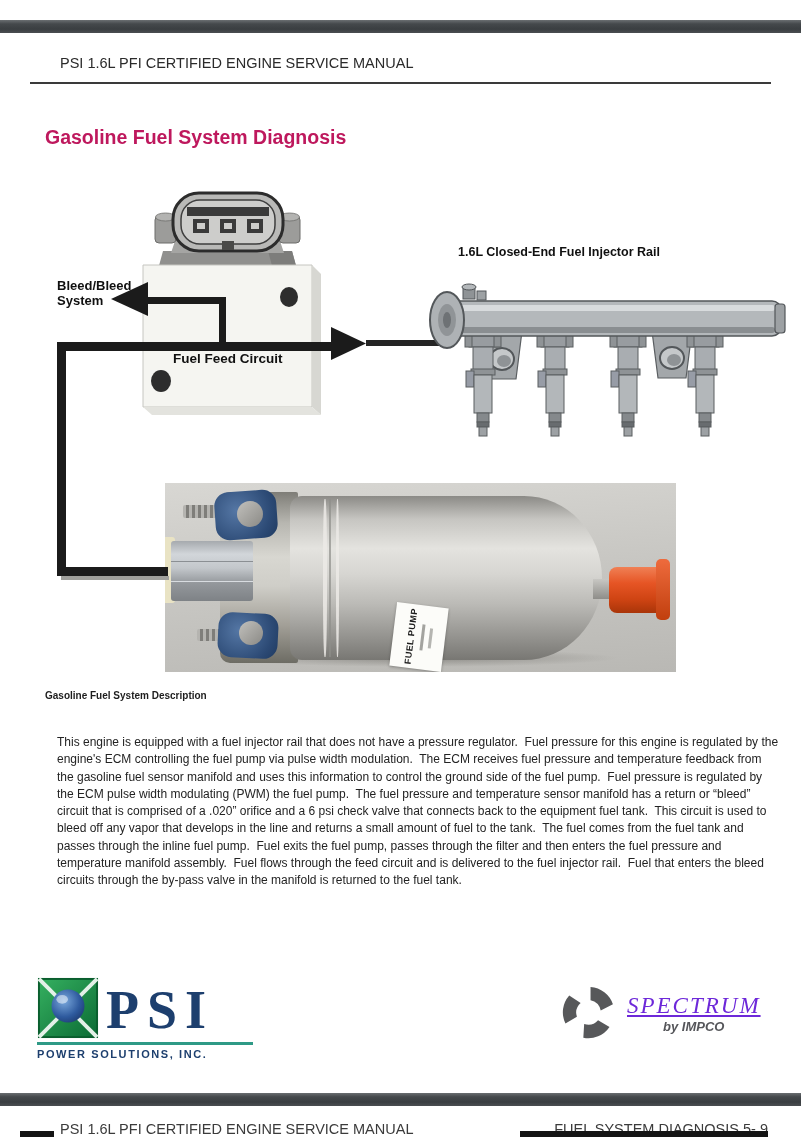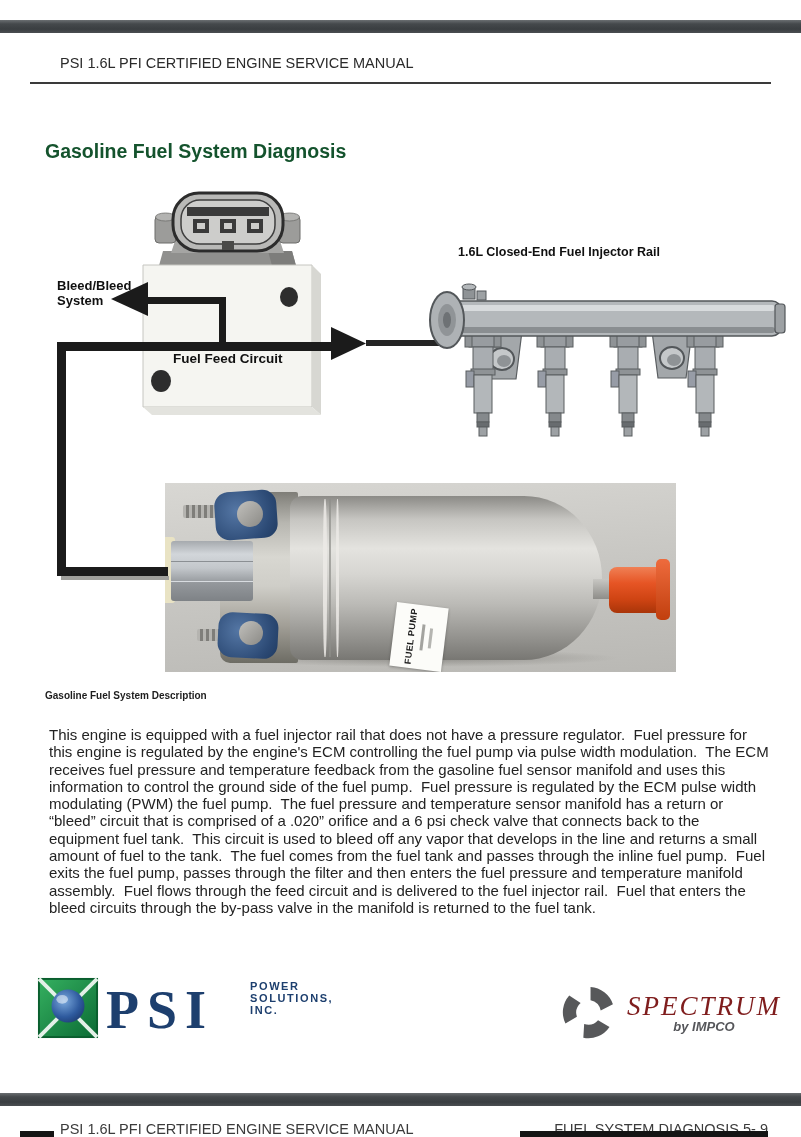--- a/index.html
+++ b/index.html
@@ -8,21 +8,21 @@
     background:#ffffff;font-family:"Liberation Sans",sans-serif;color:#2e2e2e;
   }
   .abs{position:absolute;}
   
   .sep-bar{left:0;width:801px;height:13px;
     background:linear-gradient(180deg,#6a6e71 0%,#45494c 30%,#3a3e41 70%,#4a4e51 100%);}
   
   .hdr-row{left:60px;right:36px;top:55px;display:flex;justify-content:space-between;
     font-size:14.5px;color:#2b2b2b;}
   .hdr-rule{left:30px;top:82px;width:741px;height:2px;background:#3a3a3a;}
-  .page-title{left:45px;top:140px;font-size:19.5px;font-weight:bold;color:#14532d;}
+  .page-title{left:45px;top:126px;font-size:19.5px;font-weight:bold;color:#be185d;}
   
   .diag-label{font-weight:bold;color:#101010;font-size:13px;line-height:15px;}
   .bleed-label{left:57px;top:278px;}
   .feed-label{left:173px;top:351px;font-size:13.5px;}
   .rail-label{left:458px;top:245px;font-size:12.5px;}
   
   .pump-photo{left:165px;top:483px;width:511px;height:189px;overflow:hidden;
     background:linear-gradient(175deg,#d8d7d3 0%,#c6c5c1 55%,#b9b8b4 100%);}
   .pump-shadow{left:55px;top:166px;width:400px;height:18px;
     background:radial-gradient(ellipse,rgba(66,64,58,.38),rgba(66,64,58,0) 70%);}
@@ -55,34 +55,34 @@
     background:linear-gradient(180deg,#ee6b3d,#c13f0e);}
   .pump-label{left:228px;top:122px;width:52px;height:64px;background:#fcfcf9;
     transform:rotate(7deg);box-shadow:0 1px 3px rgba(0,0,0,.3);
     display:flex;flex-direction:row;align-items:center;justify-content:center;gap:5px;}
   .vtext{writing-mode:vertical-rl;transform:rotate(180deg);
     font-weight:bold;font-size:9px;letter-spacing:.5px;color:#1c1c1c;}
   .label-bar{width:3px;height:26px;background:#a3a39f;}
   .label-bar.b2{height:20px;background:#b5b5b1;}
   
   .desc-heading{left:45px;top:690px;font-size:10px;font-weight:bold;color:#1d1d1d;}
-  .desc-body{left:45px;top:722px;width:722px;font-size:15px;line-height:17.3px;
-    color:#232323;white-space:pre-wrap;margin:4px;}
-  
-  .psi-logo{left:37px;top:977px;width:216px;display:flex;flex-direction:row;}
+  .desc-body{left:45px;top:722px;width:722px;font-size:12px;line-height:17.3px;
+    color:#232323;white-space:pre-wrap;margin:12px;}
+  
+  .psi-logo{left:37px;top:977px;width:216px;display:flex;flex-direction:column;}
   .psi-top{display:flex;align-items:flex-end;gap:7px;}
   .psi-name{font-family:"Liberation Serif",serif;font-weight:bold;font-size:54px;
     line-height:58px;letter-spacing:8px;color:#1d3f6e;}
   .psi-rule{height:3px;background:#2f9a86;margin-top:3px;}
-  .psi-tagline{font-size:11px;font-weight:bold;letter-spacing:1.6px;color:#1d3f6e;margin-top:3px;margin-left:36px;}
+  .psi-tagline{font-size:11px;font-weight:bold;letter-spacing:1.6px;color:#1d3f6e;margin-top:3px;}
   
   .spectrum-logo{left:560px;top:984px;display:flex;align-items:center;gap:10px;}
   .spectrum-text{display:flex;flex-direction:column;}
-  .spectrum-name{font-family:"Liberation Serif",serif;font-style:italic;font-size:27px;
-    letter-spacing:2px;color:#7f1d1d;line-height:30px;}
+  .spectrum-name{font-family:"Liberation Serif",serif;font-style:italic;font-size:23px;
+    letter-spacing:2px;color:#6d28d9;line-height:30px;text-decoration:underline;}
   .spectrum-tagline{font-size:13px;font-weight:bold;font-style:italic;color:#55565a;
     text-align:center;margin-top:-2px;}
   
   .next-hdr-row{left:60px;right:33px;top:1121px;display:flex;justify-content:space-between;
     font-size:14.5px;color:#3b3b3b;}
   .cut-line{top:1131px;height:6px;background:#141414;}
   .cut-line.l{left:20px;width:34px;}
   .cut-line.r{left:520px;width:248px;}
 </style>
 </head>

